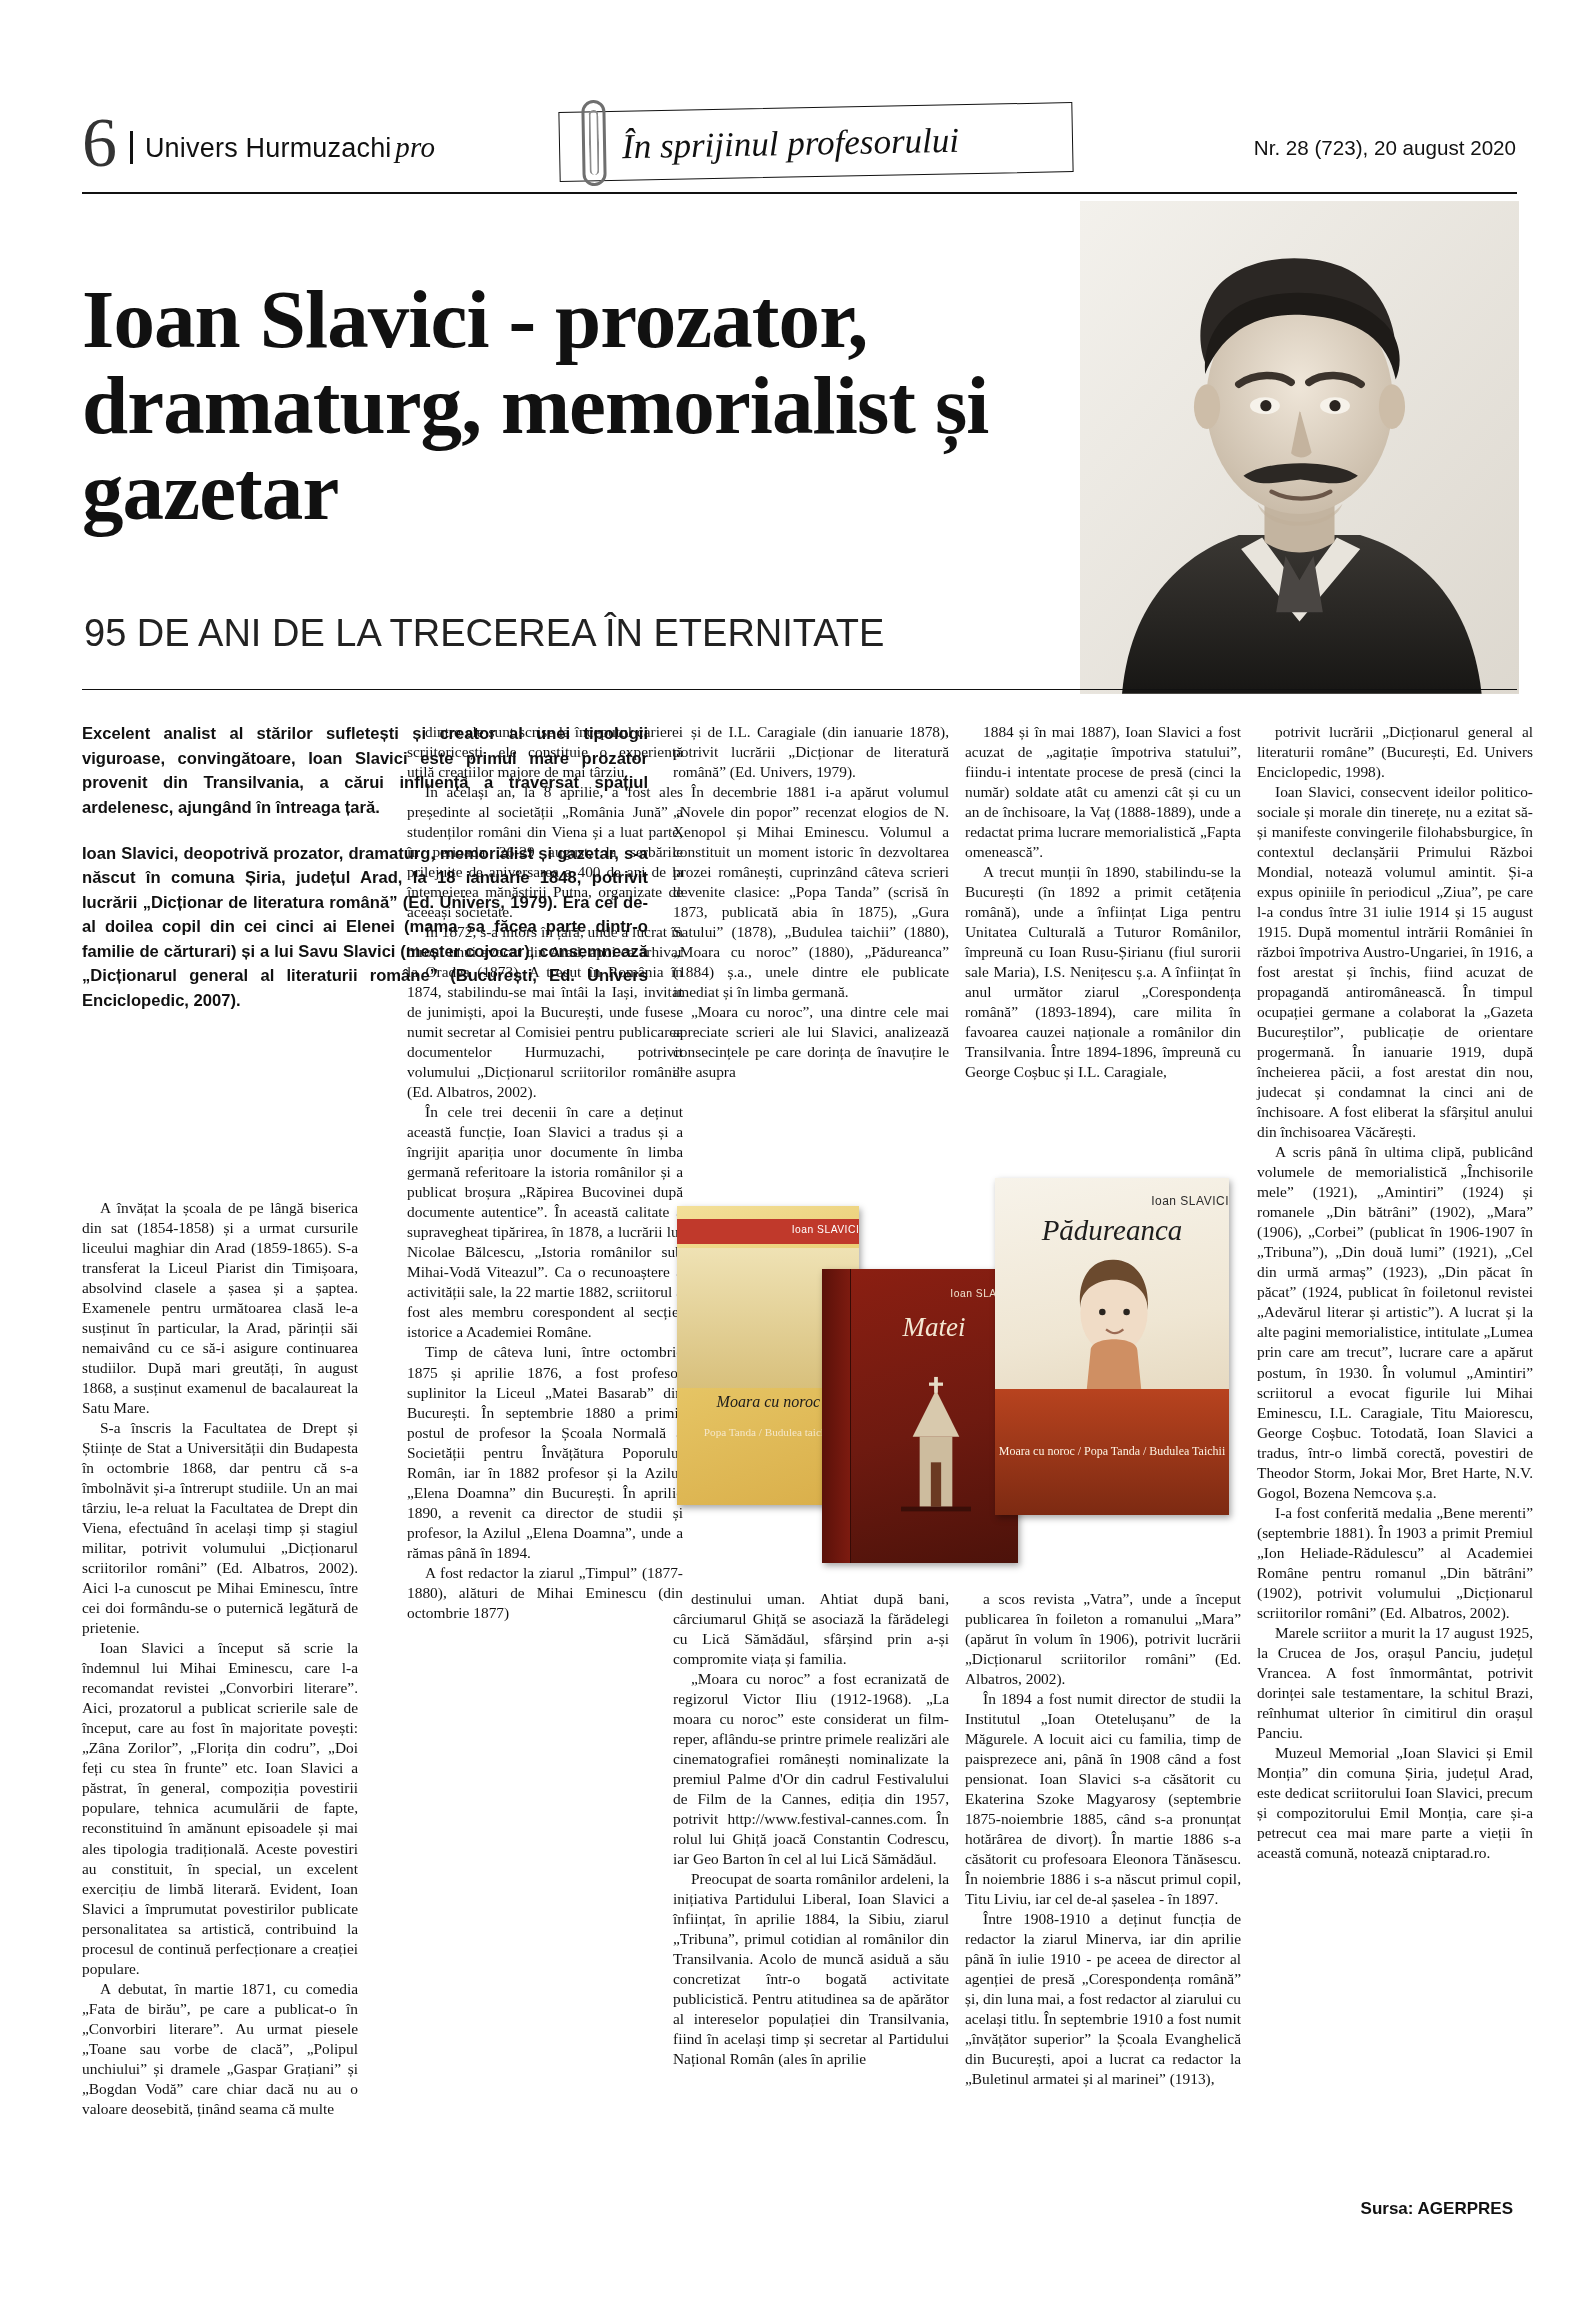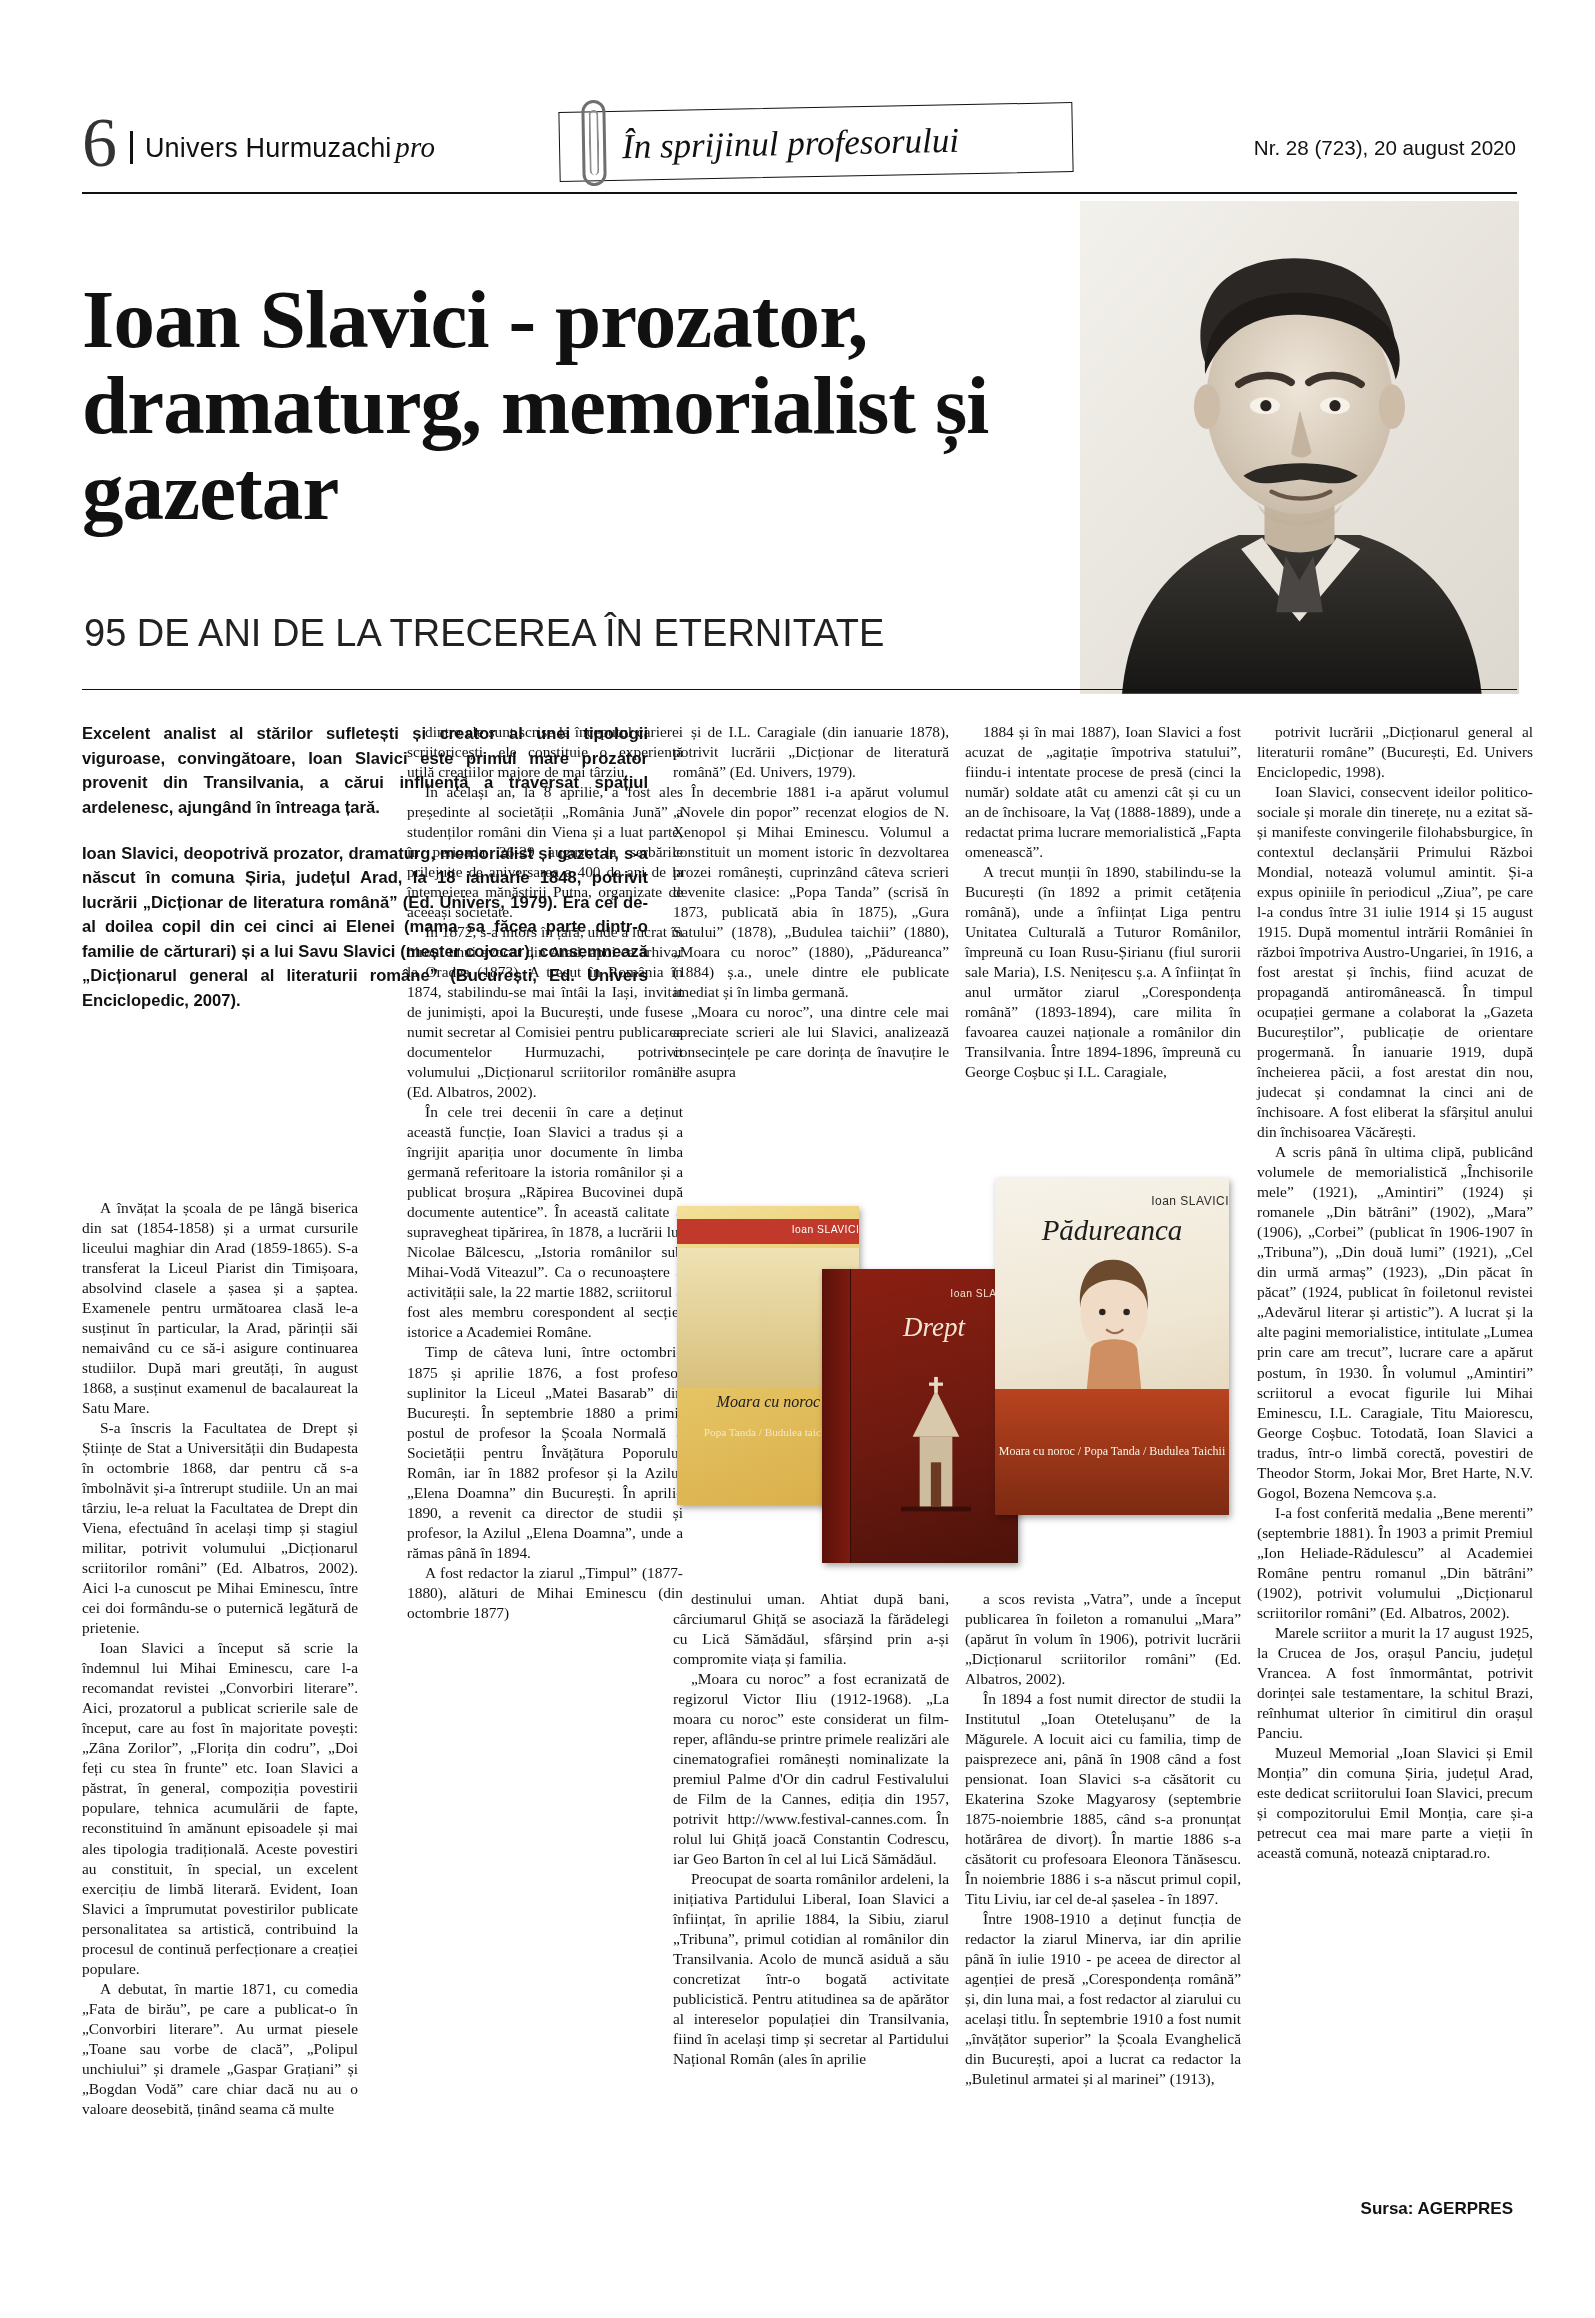--- a/index.html
+++ b/index.html
@@ -368,21 +368,21 @@
       <div class="band topband"></div>
       <div class="art"></div>
       <div class="author" style="top:18px;color:#fff;">Ioan SLAVICI</div>
       <div class="title" style="top:187px;font-size:16px;font-style:italic;color:#1b1b1b;">Moara cu noroc</div>
       <div class="title" style="top:220px;font-size:11.2px;color:#f5e7c8;">Popa Tanda / Budulea taichii</div>
     </div>
 
     <div class="book" id="bookB">
       <div class="spine"></div>
       <div class="author" style="top:18.7px;left:28px;width:calc(100% - 28px);color:#f0e3cf;">Ioan SLAVICI</div>
-      <div class="title" style="top:43px;left:28px;width:calc(100% - 28px);font-size:27px;font-style:italic;color:#f3e7d2;">Drept</div>
+      <div class="title" style="top:43px;left:28px;width:calc(100% - 28px);font-size:27px;font-style:italic;color:#f3e7d2;">Matei</div>
       <svg style="position:absolute;left:51px;top:107px;" width="126" height="168" viewBox="0 0 270 360">
         <rect width="270" height="360" fill="#5d150c" opacity="0"></rect>
         <path d="M135 30 L185 130 L85 130 Z" fill="#d8c9ad"></path>
         <rect x="100" y="130" width="70" height="150" fill="#cdbc9e"></rect>
         <rect x="124" y="185" width="22" height="95" fill="#6b3a22"></rect>
         <rect x="131" y="2" width="8" height="34" fill="#e6dcc6"></rect>
         <rect x="120" y="14" width="30" height="7" fill="#e6dcc6"></rect>
         <rect x="60" y="280" width="150" height="10" fill="#3a0e08"></rect>
       </svg>
     </div>

